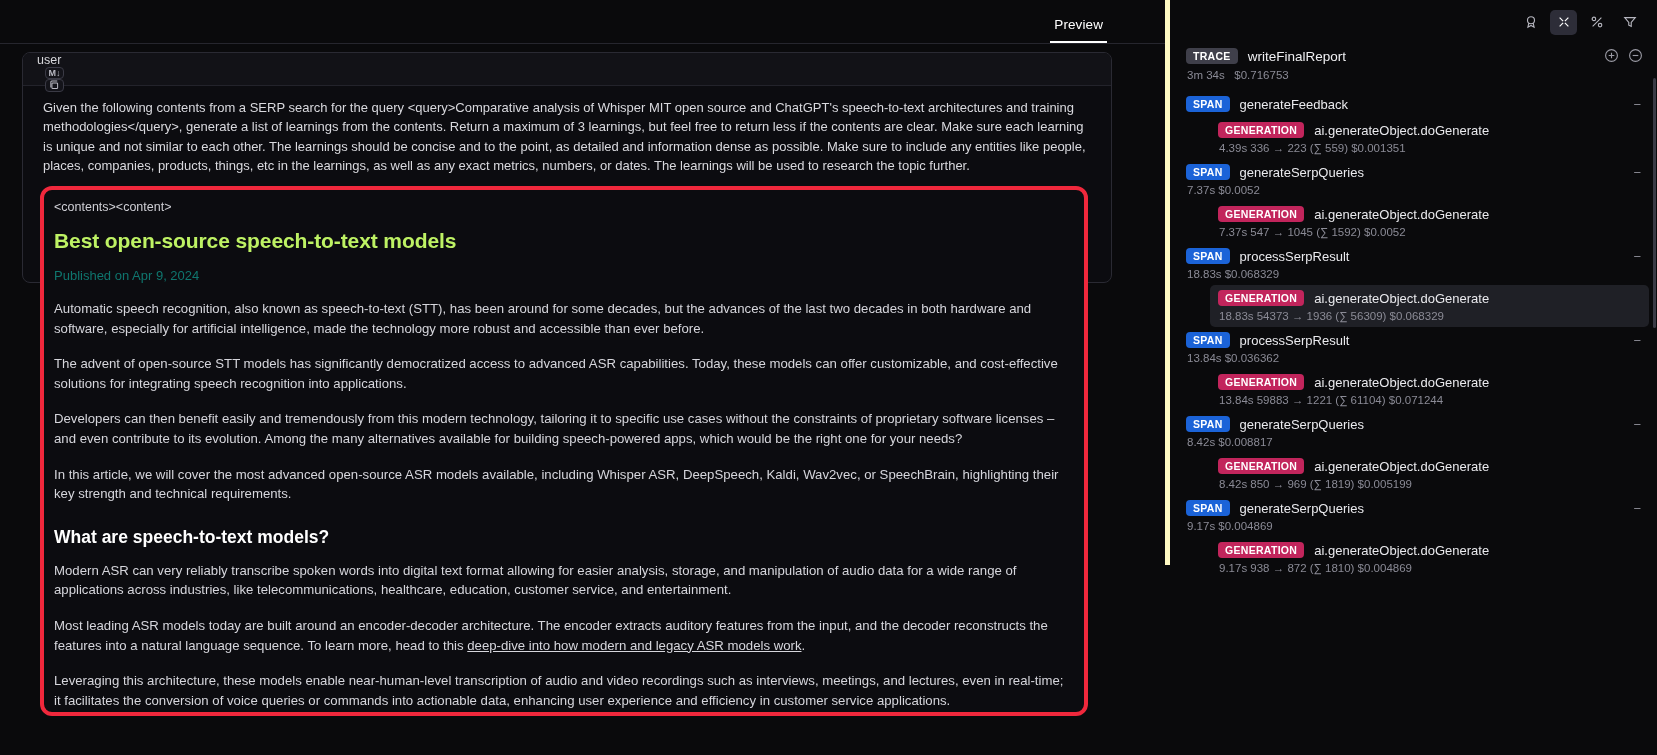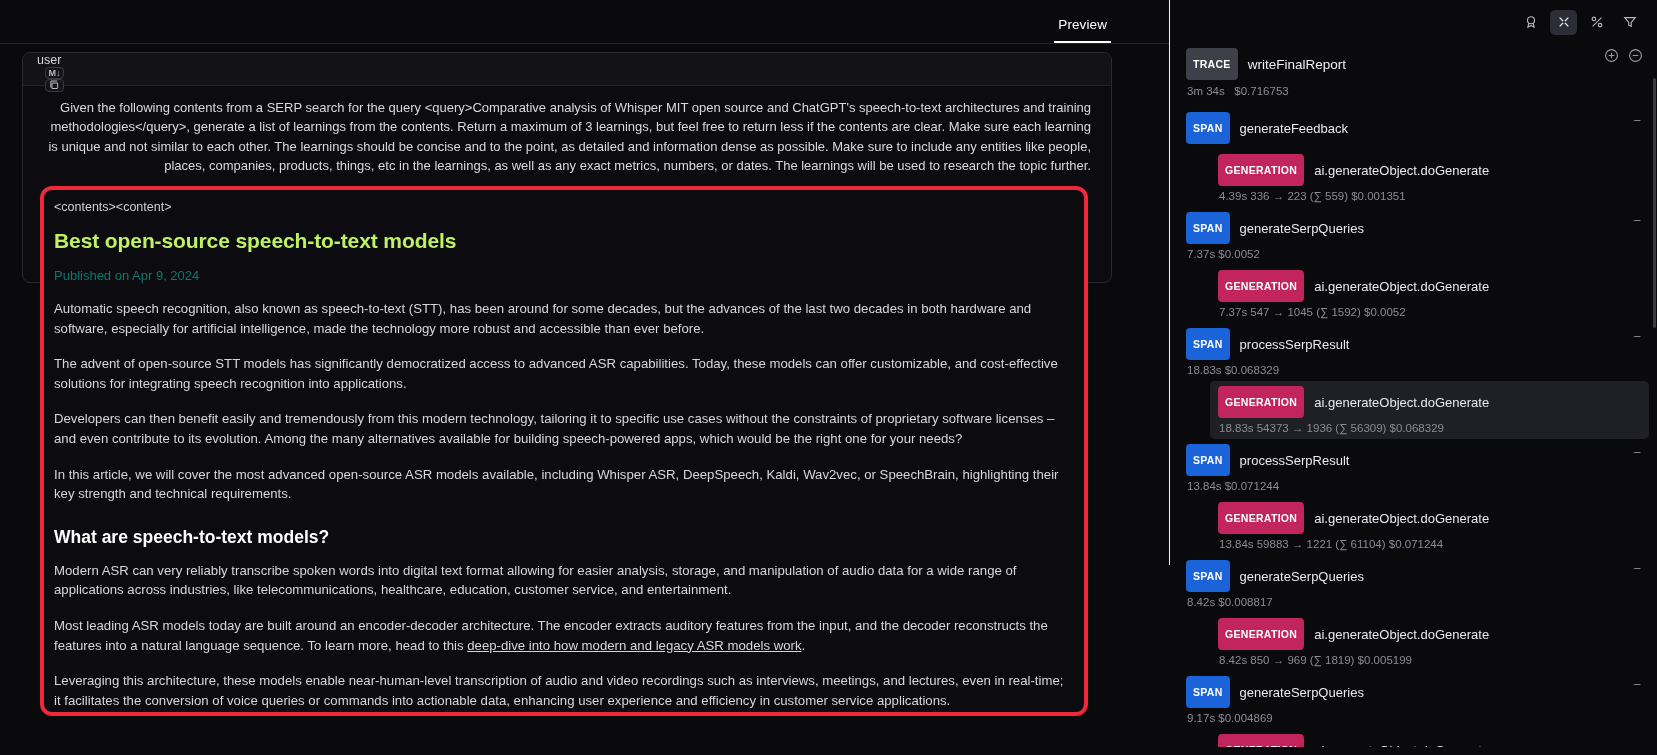--- a/index.html
+++ b/index.html
@@ -17,21 +17,21 @@
     height: 755px;
     background: #0a0a0c;
   }
 
   
   .left {
     width: 1170px;
     height: 565px;
     position: relative;
     background: #0a0a0c;
-    border-right: 1px solid #fef9c3;
+    border-right: 5px solid #fef9c3;
   }
   .preview-bar {
     height: 44px;
     border-bottom: 1px solid #26262e;
     display: flex;
     align-items: flex-end;
     justify-content: flex-end;
     padding-right: 58px;
     background: #0a0a0c;
   }
@@ -76,21 +76,21 @@
     margin-left: 8px;
     background: #14141a;
   }
   .head-btn svg { display: block; }
   .msg-body {
     padding: 12px 20px 6px 20px;
     font-size: 13px;
     line-height: 19.4px;
     color: #d9d9de;
   }
-  .msg-body p { margin: 0; text-align: right; }
+  .msg-body p { margin: 0; }
 
   
   .contents-block {
     position: absolute;
     left: 40px;
     top: 186px;
     width: 1048px;
     height: 530px;
     border: 4px solid #f0283c;
     border-radius: 12px;
@@ -169,21 +169,21 @@
   }
   .trace-row {
     display: flex;
     align-items: center;
   }
   .tag {
     display: inline-flex;
     align-items: center;
     justify-content: center;
     height: 14px;
-    padding: 16px 7px;
+    padding: 8px 7px;
     border-radius: 4px;
     font-size: 10.5px;
     font-weight: 700;
     letter-spacing: 0.3px;
     color: #ffffff;
   }
   .tag-trace { background: #3f3f4a; }
   .tag-span { background: #1b63d8; }
   .tag-gen  { background: #c2255c; }
   .trace-name {
@@ -405,21 +405,21 @@
             <span class="tag tag-gen">GENERATION</span>
             <span class="node-label">ai.generateObject.doGenerate</span>
           </div>
           <div class="node-meta">18.83s  54373 → 1936 (∑ 56309)  $0.068329</div>
         </div>
         <div class="node">
           <div class="node-top">
             <span class="tag tag-span">SPAN</span>
             <span class="node-label">processSerpResult</span>
           </div>
-          <div class="node-meta">13.84s  $0.071244</div>
+          <div class="node-meta">13.84s  $0.036362</div>
           <div class="collapse">−</div>
         </div>
         <div class="node indent">
           <div class="node-top">
             <span class="tag tag-gen">GENERATION</span>
             <span class="node-label">ai.generateObject.doGenerate</span>
           </div>
           <div class="node-meta">13.84s  59883 → 1221 (∑ 61104)  $0.071244</div>
         </div>
         <div class="node">

